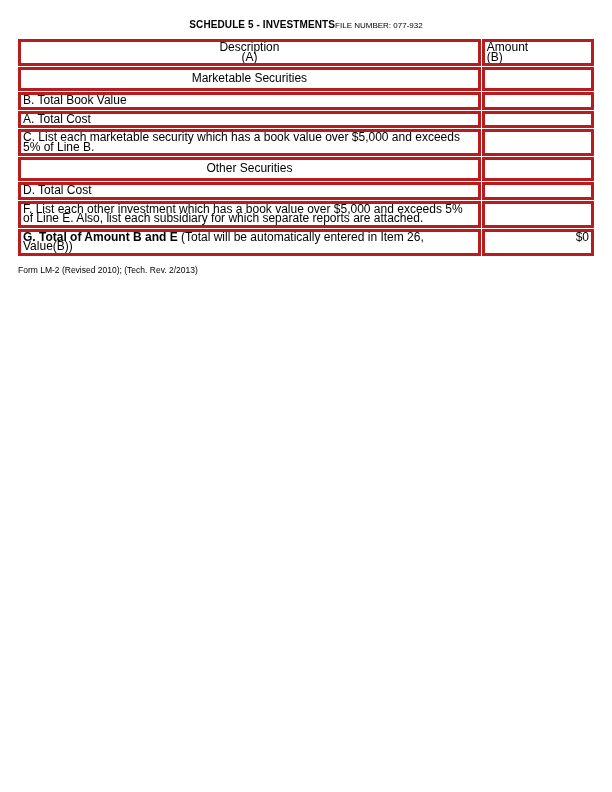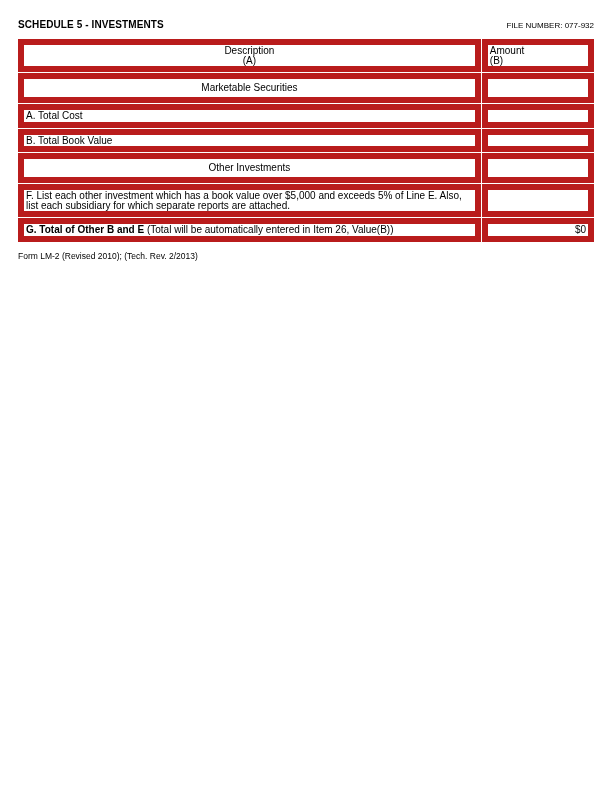--- a/index.html
+++ b/index.html
@@ -12,42 +12,42 @@
     width: 612px;
     height: 792px;
     background: #ffffff;
     font-family: "Liberation Sans", "DejaVu Sans", sans-serif;
     color: #000000;
     overflow: hidden;
     box-sizing: border-box;
   }
   .topbar {
     display: flex;
-    justify-content: space-between;
+    justify-content: center;
     align-items: baseline;
     margin: 19px 18px 0 18px;
   }
   .doc-title {
     font-size: 10px;
     font-weight: bold;
     letter-spacing: 0.1px;
   }
   .file-number {
     font-size: 8px;
   }
   table.schedule {
     border-collapse: separate;
     border-spacing: 1px;
     table-layout: fixed;
     width: 578px;
     margin: 8px 0 0 17px;
   }
   table.schedule td {
-    border: 6px solid #b91c1c;
-    font-size: 10px;
+    border: 3px solid #b91c1c;
+    font-size: 12px;
     line-height: 9.5px;
     padding: 1px 2px;
     vertical-align: top;
     overflow: hidden;
     background: #ffffff;
   }
   tr.header-row td {
     text-align: center;
     height: 19px;
     vertical-align: middle;
@@ -106,44 +106,52 @@
           <div>(B)</div>
         </td>
       </tr>
 
       <tr class="section-row">
         <td class="desc">Marketable Securities</td>
         <td class="amt"></td>
       </tr>
 
       <tr class="item-row">
+        <td class="desc">B. Total Book Value</td>
+        <td class="amt"></td>
+      </tr>
+
+      <tr class="item-row">
         <td class="desc">A. Total Cost</td>
         <td class="amt"></td>
       </tr>
 
       <tr class="item-row">
-        <td class="desc">B. Total Book Value</td>
+        <td class="desc">C. List each marketable security which has a book value over $5,000 and exceeds 5% of Line B.</td>
         <td class="amt"></td>
       </tr>
 
-
       <tr class="section-row">
-        <td class="desc">Other Investments</td>
+        <td class="desc">Other Securities</td>
         <td class="amt"></td>
       </tr>
 
+      <tr class="item-row">
+        <td class="desc">D. Total Cost</td>
+        <td class="amt"></td>
+      </tr>
 
 
       <tr class="item-row item-row-tall">
         <td class="desc">F. List each other investment which has a book value over $5,000 and exceeds 5% of Line E.  Also, list each subsidiary for which separate reports are attached.</td>
         <td class="amt"></td>
       </tr>
 
       <tr class="total-row">
-        <td class="desc"><span class="bold">G. Total of Other B and E</span><span> (Total will be automatically entered in Item 26, Value(B))</span></td>
+        <td class="desc"><span class="bold">G. Total of Amount B and E</span><span> (Total will be automatically entered in Item 26, Value(B))</span></td>
         <td class="amt">$0</td>
       </tr>
     </tbody>
   </table>
 
   <div class="form-footer">Form LM-2 (Revised 2010); (Tech. Rev. 2/2013)</div>
 
 </div>
 
 </body></html>

